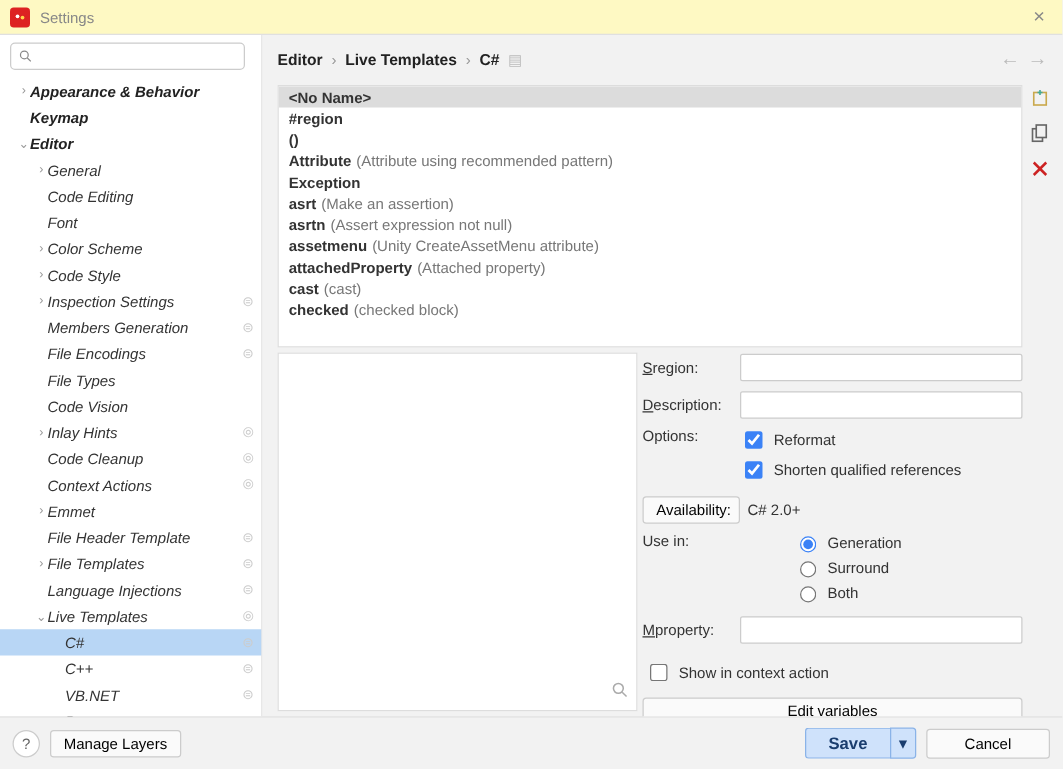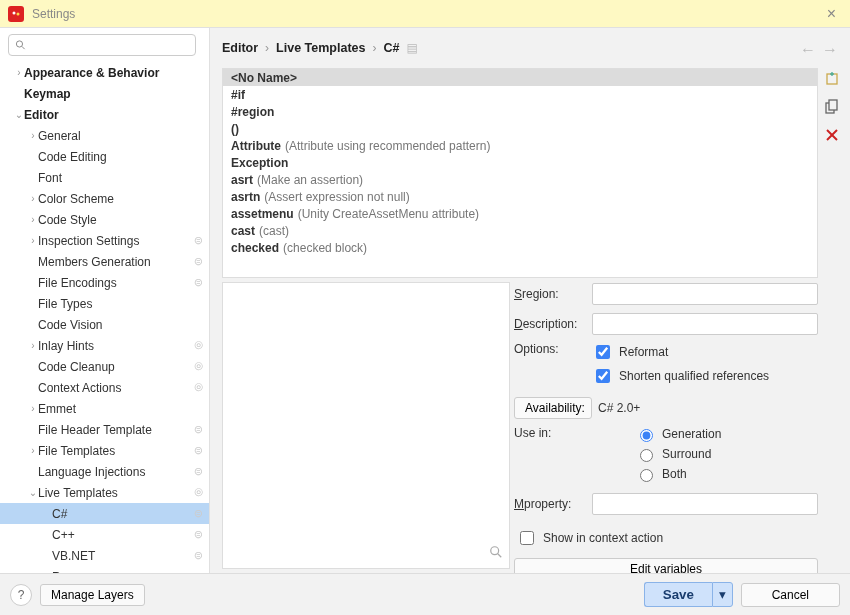--- a/index.html
+++ b/index.html
@@ -17,21 +17,21 @@
 
 .sidebar { width: 210px; background: #fff; display: flex; flex-direction: column; border-right: 1px solid #e0e0e0; }
 .search-row { padding: 6px 8px; }
 .search { width: 188px; height: 22px; border: 1px solid #ccc; border-radius: 4px; display: flex; align-items: center; padding: 0 6px; background: #fff; }
 .search svg { width: 12px; height: 12px; fill: #888; }
 .search input { border: none; outline: none; flex: 1; font-size: 12px; margin-left: 4px; height: 18px; }
 
 .tree { flex: 1; overflow-y: auto; padding-bottom: 6px; }
 .tree-item { display: flex; align-items: center; height: 21px; padding-right: 6px; cursor: pointer; position: relative; }
 .tree-item .chev { width: 10px; display: inline-flex; justify-content: center; color: #999; font-size: 10px; }
-.tree-item .lbl { flex: 1; white-space: nowrap; overflow: hidden; }
+.tree-item .lbl { flex: 1; white-space: nowrap; overflow: hidden; font-style: italic; }
 .tree-item.bold .lbl { font-weight: 600; color: #222; }
 .tree-item.sel { background: #b8d6f5; }
 .tree-item .badge { color: #ccc; font-size: 11px; }
 .pad0 { padding-left: 14px; }
 .pad1 { padding-left: 28px; }
 .pad2 { padding-left: 42px; }
 
 
 .content { flex: 1; background: #f2f2f2; display: flex; flex-direction: column; }
 
@@ -242,23 +242,20 @@
       </div>
     </div>
 
     <div class="body-row">
       <div class="template-col">
         <div class="tlist" id="tlist">
             <div class="row sel">
               <span class="s">&lt;No Name&gt;</span>
             </div>
             <div class="row">
-              <span class="s">#if</span>
-            </div>
-            <div class="row">
               <span class="s">#region</span>
             </div>
             <div class="row">
               <span class="s">()</span>
             </div>
             <div class="row">
               <span class="s">Attribute</span>
               <span class="d">(Attribute using recommended pattern)</span>
             </div>
             <div class="row">
@@ -268,20 +265,24 @@
               <span class="s">asrt</span>
               <span class="d">(Make an assertion)</span>
             </div>
             <div class="row">
               <span class="s">asrtn</span>
               <span class="d">(Assert expression not null)</span>
             </div>
             <div class="row">
               <span class="s">assetmenu</span>
               <span class="d">(Unity CreateAssetMenu attribute)</span>
+            </div>
+            <div class="row">
+              <span class="s">attachedProperty</span>
+              <span class="d">(Attached property)</span>
             </div>
             <div class="row">
               <span class="s">cast</span>
               <span class="d">(cast)</span>
             </div>
             <div class="row">
               <span class="s">checked</span>
               <span class="d">(checked block)</span>
             </div>
           </div>

